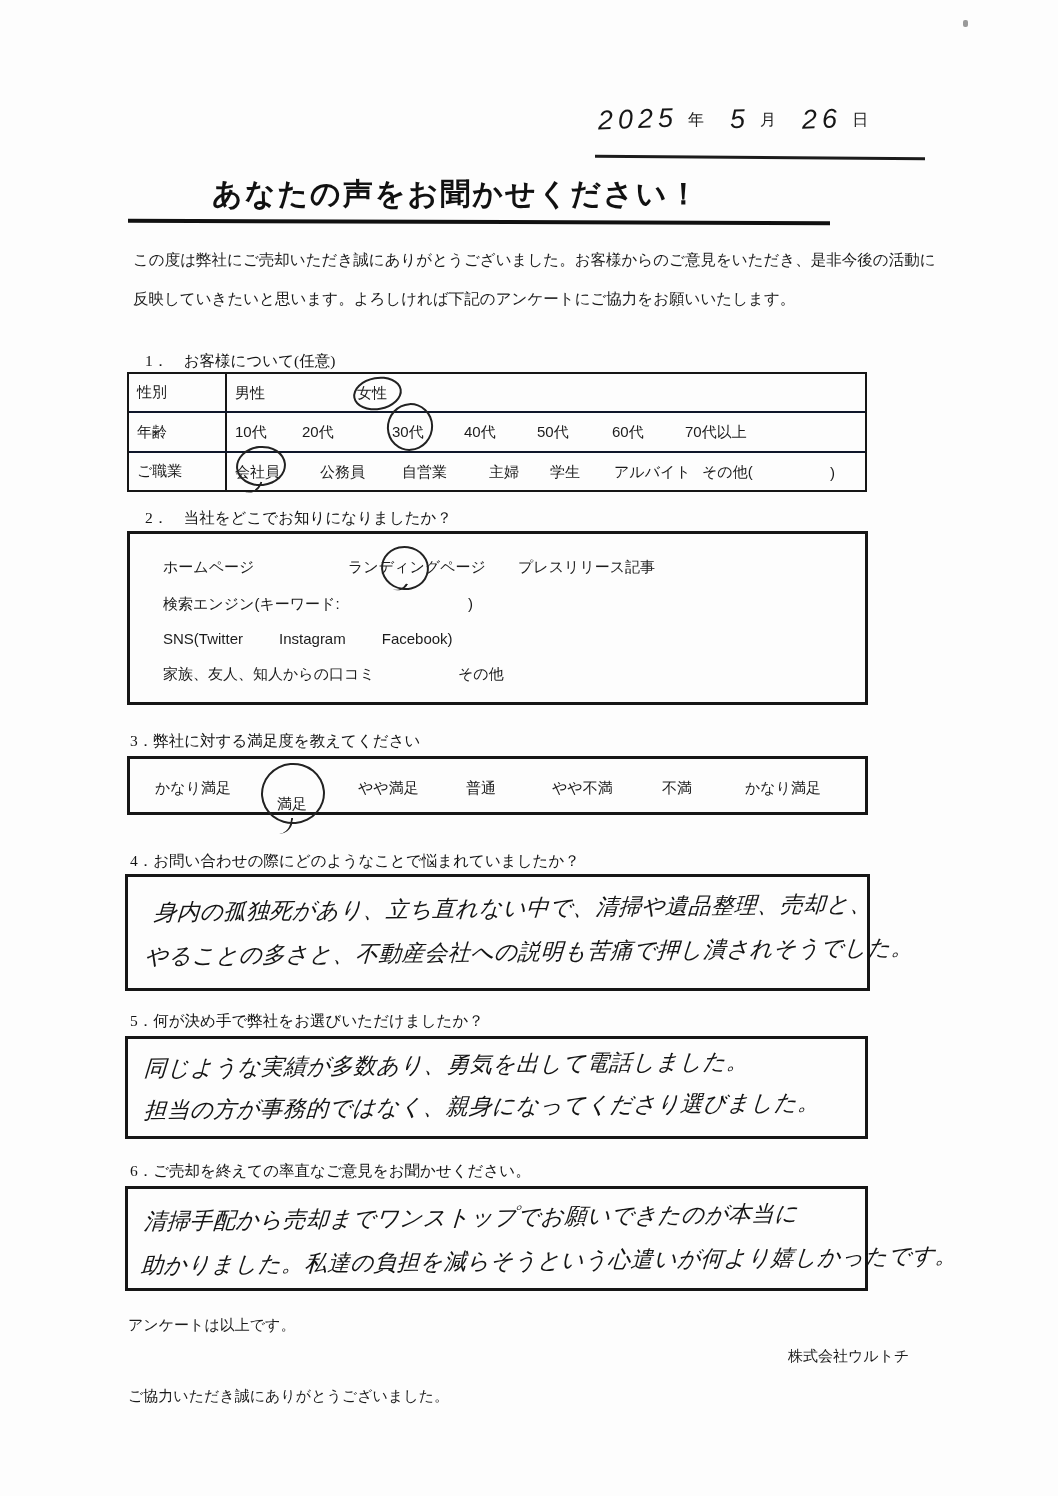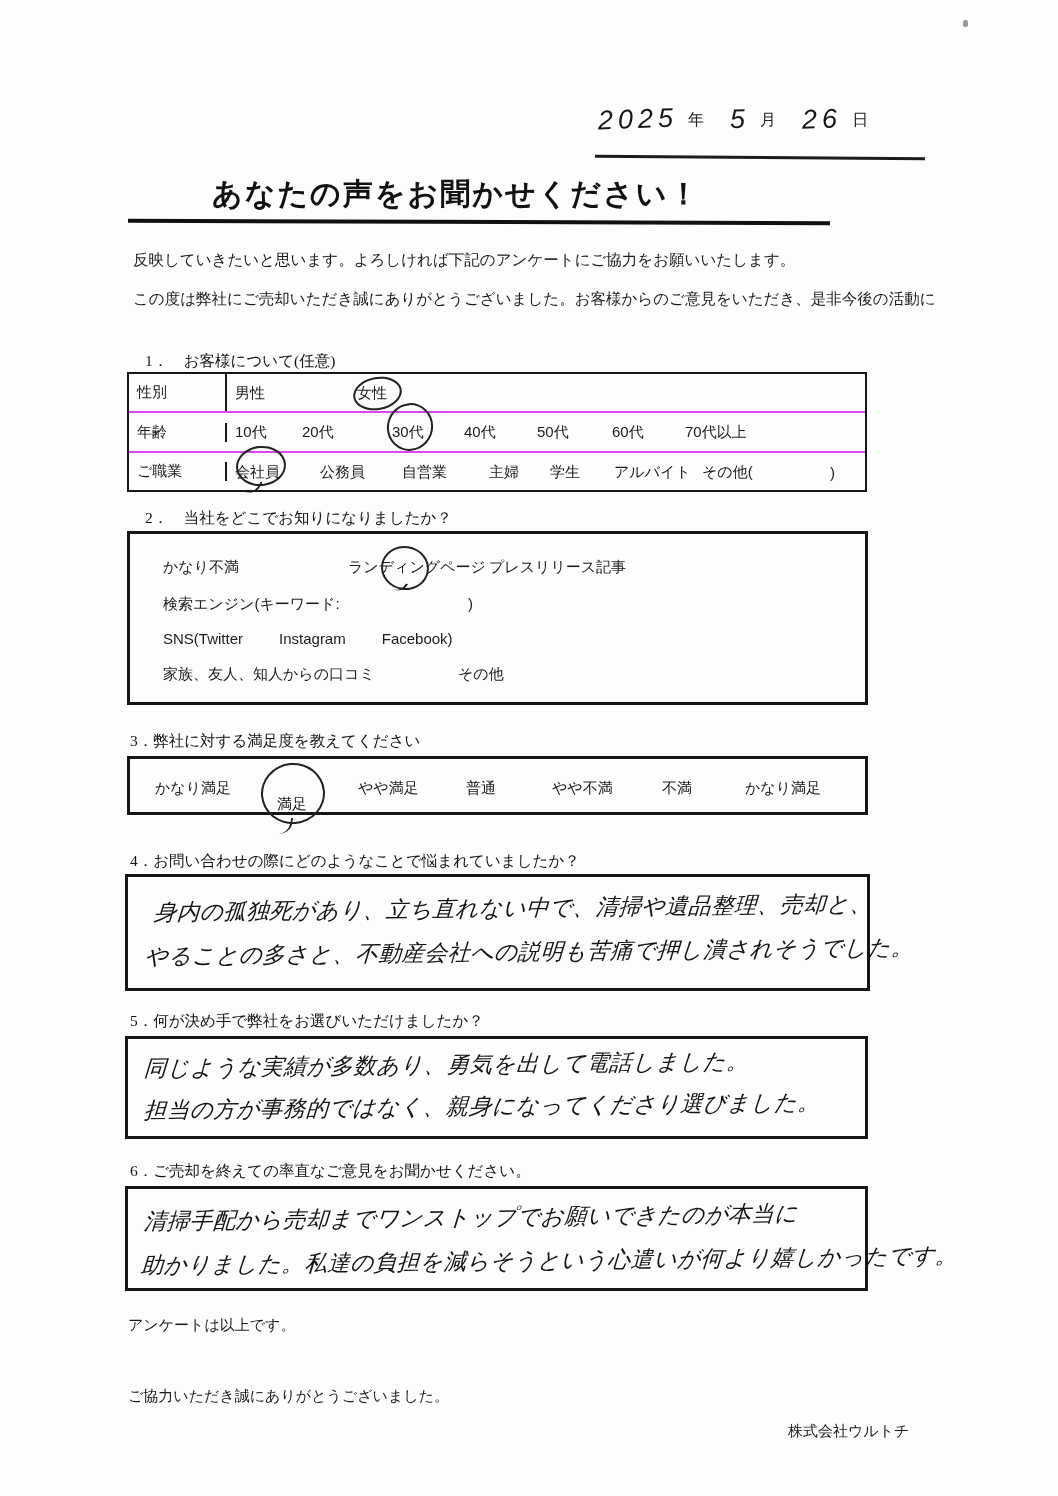--- a/index.html
+++ b/index.html
@@ -25,21 +25,21 @@
 
   
   .intro{left:133px;top:250px;width:780px;font-size:15.5px;line-height:20px;}
   .intro div{margin-bottom:19px;white-space:nowrap;}
 
   .q-heading{font-size:15.5px;color:#141414;white-space:nowrap;font-family:Liberation Serif, serif;}
 
   
   .q1-table{left:127px;top:372px;width:740px;border:2px solid #161616;box-sizing:border-box;background:transparent;}
   .t-row{position:relative;height:37px;display:flex;}
-  .t-row + .t-row{border-top:2px solid #d946ef;align-items:center;}
+  .t-row + .t-row{border-top:2px solid #0f172a;}
   .t-label{width:98px;border-right:2px solid #161616;display:flex;align-items:center;padding-left:8px;box-sizing:border-box;font-size:15px;}
   .t-cell{position:relative;flex:1;}
   .opt{position:absolute;top:50%;transform:translateY(-50%);white-space:nowrap;font-size:15px;}
 
   
   .formbox{border:3px solid #161616;box-sizing:border-box;background:transparent;}
   .boxopt{position:absolute;white-space:nowrap;font-size:15px;}
   .sns-row{display:flex;gap:28px;}
 
   
@@ -66,22 +66,22 @@
     <span class="date-unit">月</span>
     <span class="hand date-num">26</span>
     <span class="date-unit last">日</span>
   </div>
   <div class="abs date-underline"></div>
 
   <div class="abs title">あなたの声をお聞かせください！</div>
   <div class="abs title-underline"></div>
 
   <div class="abs intro">
+    <div>この度は弊社にご売却いただき誠にありがとうございました。お客様からのご意見をいただき、是非今後の活動に</div>
     <div>反映していきたいと思います。よろしければ下記のアンケートにご協力をお願いいたします。</div>
-    <div>この度は弊社にご売却いただき誠にありがとうございました。お客様からのご意見をいただき、是非今後の活動に</div>
   </div>
 
   <div class="abs q-heading" style="left:145px;top:351px;">1．　お客様について(任意)</div>
   <div class="abs q1-table">
     <div class="t-row">
       <div class="t-label">性別</div>
       <div class="t-cell">
         <span class="opt" style="left:8px">男性</span>
         <span class="opt" style="left:130px">女性</span>
       </div>
@@ -108,23 +108,23 @@
         <span class="opt" style="left:323px">学生</span>
         <span class="opt" style="left:387px">アルバイト</span>
         <span class="opt" style="left:475px">その他(</span>
         <span class="opt" style="left:603px">)</span>
       </div>
     </div>
   </div>
 
   <div class="abs q-heading" style="left:145px;top:508px;">2．　当社をどこでお知りになりましたか？</div>
   <div class="abs formbox" style="left:127px;top:531px;width:741px;height:174px;">
-    <span class="boxopt" style="left:33px;top:24px;">かなり不満</span>
+    <span class="boxopt" style="left:33px;top:24px;">ホームページ</span>
     <span class="boxopt" style="left:218px;top:24px;">ランディングページ</span>
-    <span class="boxopt" style="left:359px;top:24px;text-align:right;">プレスリリース記事</span>
+    <span class="boxopt" style="left:388px;top:24px;text-align:right;">プレスリリース記事</span>
     <span class="boxopt" style="left:33px;top:61px;">検索エンジン(キーワード:</span>
     <span class="boxopt" style="left:338px;top:61px;">)</span>
     <span class="boxopt sns-row" style="left:33px;top:96px;gap:36px;">
       <span>SNS(Twitter</span>
       <span>Instagram</span>
       <span>Facebook)</span>
     </span>
     <span class="boxopt" style="left:33px;top:131px;">家族、友人、知人からの口コミ</span>
     <span class="boxopt" style="left:328px;top:131px;">その他</span>
   </div>
@@ -153,21 +153,21 @@
   </div>
 
   <div class="abs q-heading" style="left:130px;top:1161px;">6．ご売却を終えての率直なご意見をお聞かせください。</div>
   <div class="abs formbox" style="left:125px;top:1186px;width:743px;height:105px;">
     <span class="answer-line" style="left:15px;top:17px;">清掃手配から売却までワンストップでお願いできたのが本当に</span>
     <span class="answer-line" style="left:12px;top:61px;">助かりました。私達の負担を減らそうという心遣いが何より嬉しかったです。</span>
   </div>
 
   <div class="abs footer-line" style="left:128px;top:1316px;">アンケートは以上です。</div>
   <div class="abs footer-line" style="left:128px;top:1387px;">ご協力いただき誠にありがとうございました。</div>
-  <div class="abs footer-line" style="left:788px;top:1422px;">株式会社ウルトチ</div>
+  <div class="abs footer-line" style="left:788px;top:1347px;">株式会社ウルトチ</div>
 
   <div class="mark" style="left:353px;top:377px;width:45px;height:29px;transform:rotate(-10deg);"></div>
   <div class="mark" style="left:387px;top:403px;width:42px;height:44px;transform:rotate(20deg);"></div>
   <div class="mark" style="left:236px;top:446px;width:46px;height:36px;transform:rotate(-6deg);"></div>
   <div class="tail" style="left:246px;top:479px;transform:rotate(22deg);"></div>
   <div class="mark" style="left:381px;top:546px;width:44px;height:40px;transform:rotate(8deg);"></div>
   <div class="tail" style="left:392px;top:580px;height:12px;transform:rotate(30deg);"></div>
   <div class="mark" style="left:261px;top:763px;width:60px;height:57px;transform:rotate(-5deg);"></div>
   <div class="tail" style="left:278px;top:817px;height:18px;transform:rotate(8deg);"></div>
 

